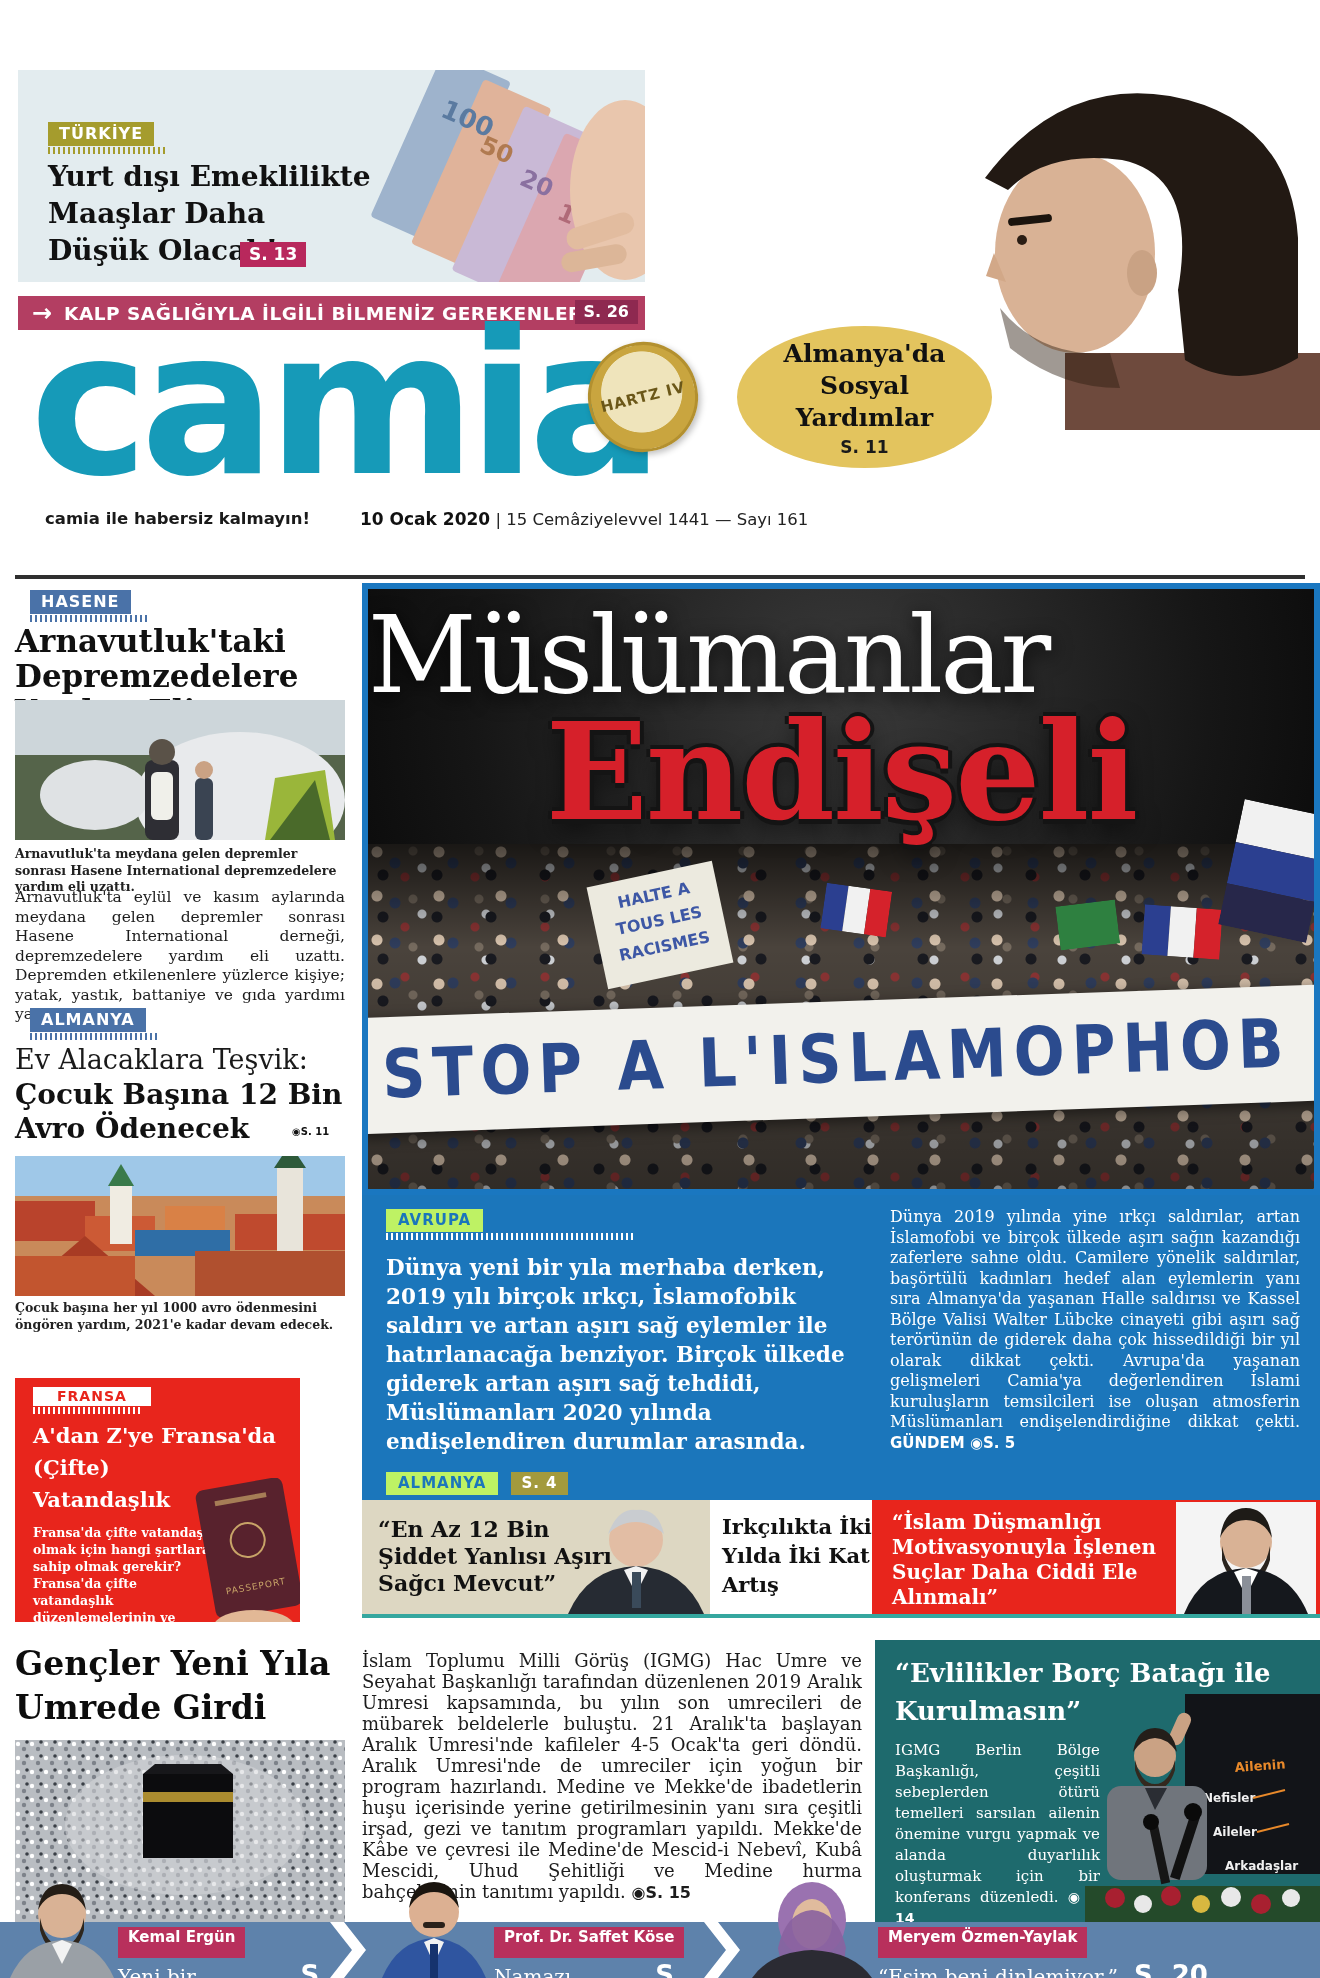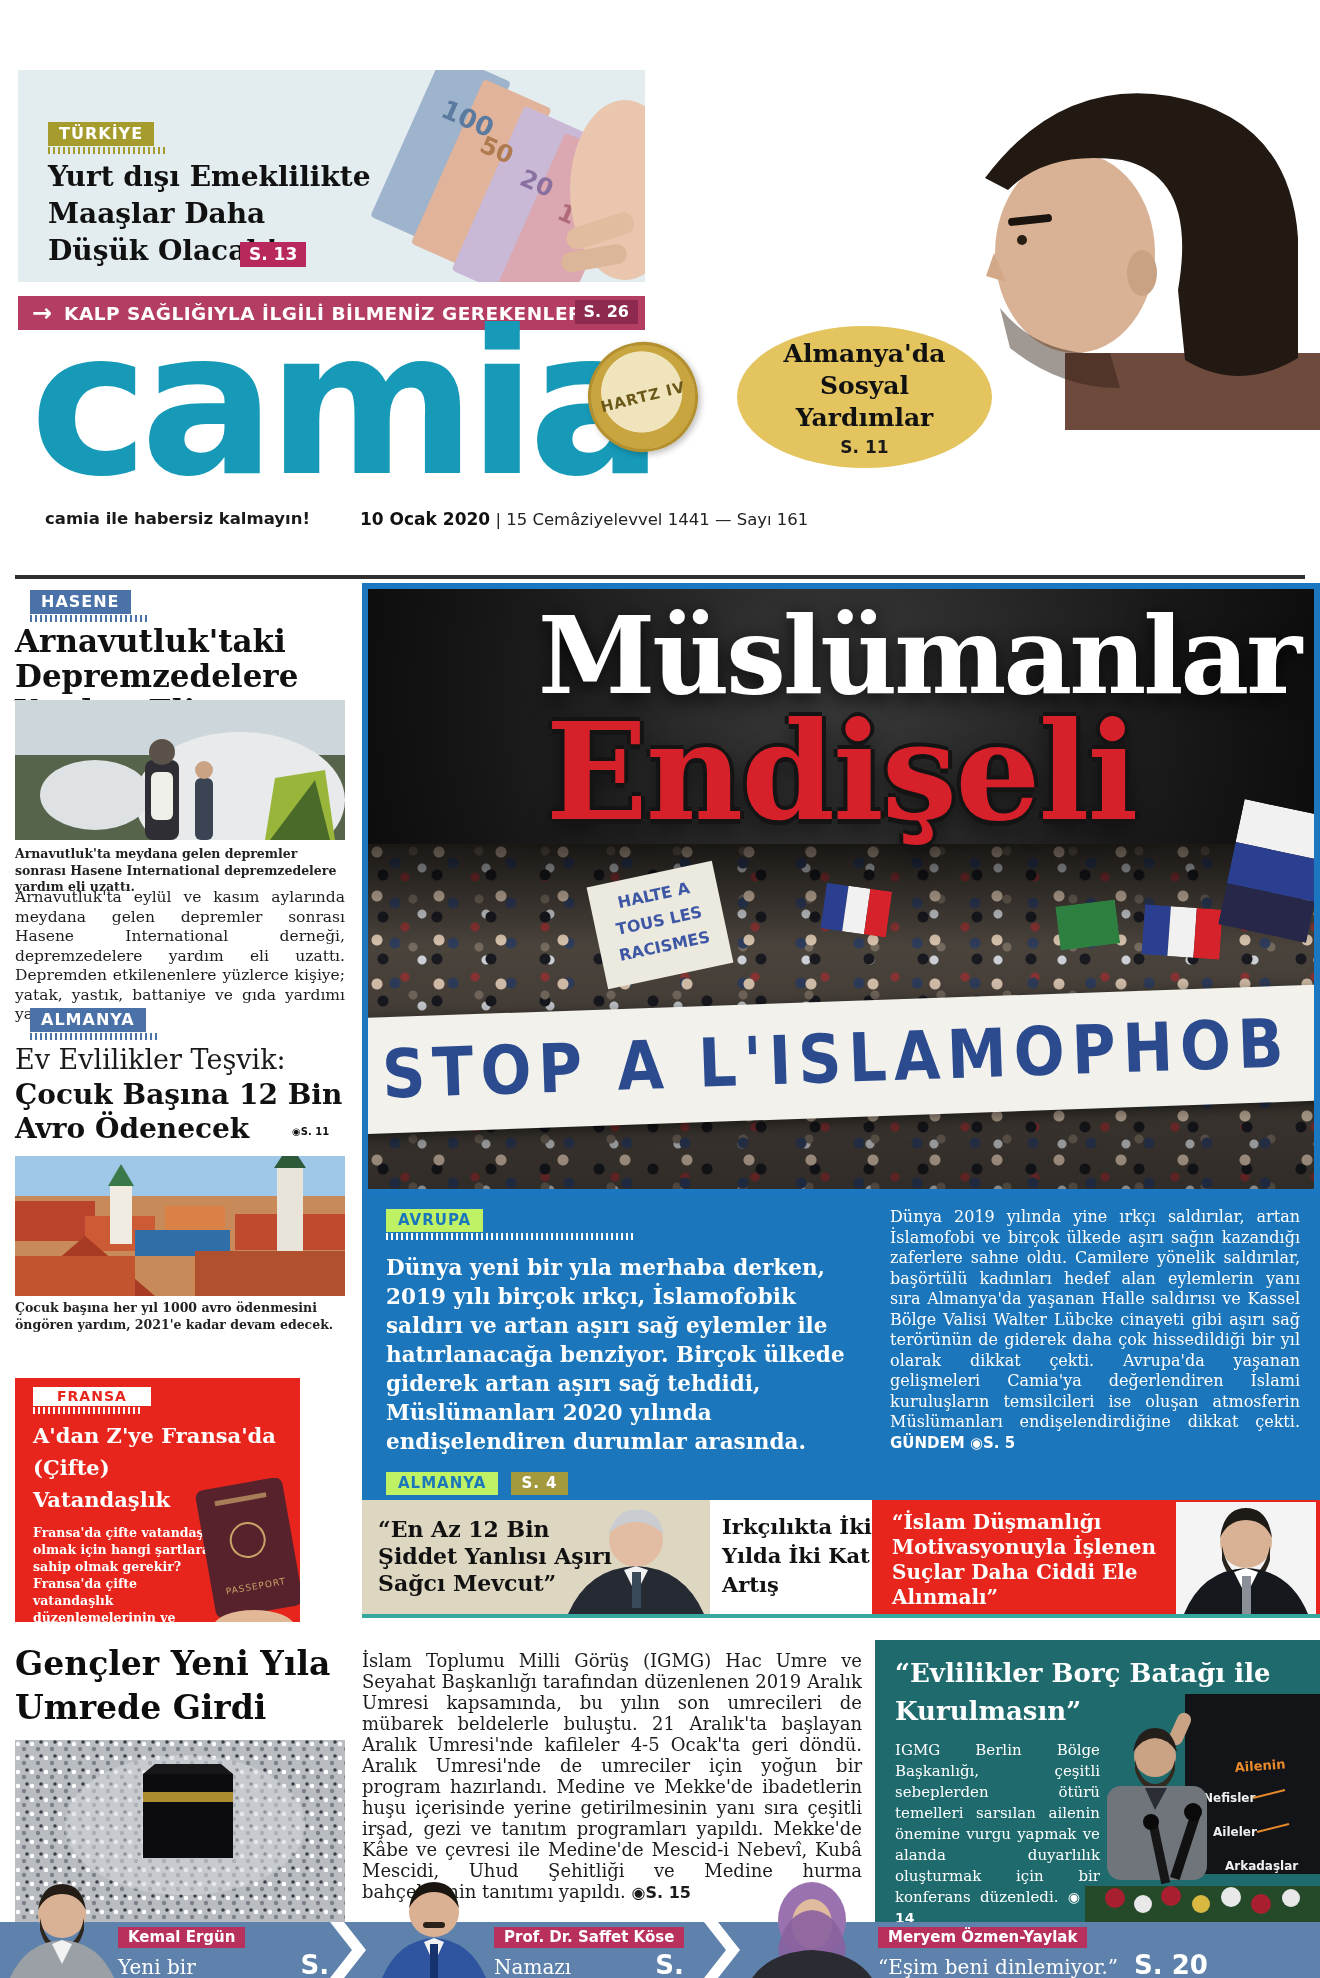--- a/index.html
+++ b/index.html
@@ -77,22 +77,22 @@
     background-image:
       radial-gradient(circle at 9px 8px,#d8c3ad 0 5px,transparent 6px),
       radial-gradient(circle at 27px 19px,#2f3d5c 0 5px,transparent 6px),
       radial-gradient(circle at 45px 7px,#756a5e 0 4px,transparent 5px),
       radial-gradient(circle at 15px 31px,#191a20 0 5px,transparent 6px),
       radial-gradient(circle at 37px 33px,#8c3434 0 4px,transparent 5px),
       radial-gradient(circle at 54px 24px,#cfd2d6 0 4px,transparent 5px);
     background-size:62px 44px,58px 40px,66px 48px,54px 42px,70px 50px,64px 46px}
   .crowd-shade{position:absolute;left:0;right:0;bottom:0;height:345px;
     background:linear-gradient(180deg,rgba(0,0,0,.65) 0%,rgba(0,0,0,0) 30%,rgba(0,0,0,.35) 100%)}
-  .h-white{position:absolute;left:0;right:15px;top:14px;text-align:right;z-index:5;
-    font-family:"DejaVu Serif",serif;font-weight:700;font-size:106px;line-height:1;color:#fff;
+  .h-white{position:absolute;left:0;right:0;top:14px;text-align:left;z-index:5;
+    font-family:"DejaVu Serif",serif;font-weight:400;font-size:106px;line-height:1;color:#fff;
     letter-spacing:-3px;text-shadow:0 5px 20px rgba(0,0,0,.85)}
   .h-red{position:absolute;left:0;right:0;top:116px;text-align:center;z-index:5;
     font-family:"DejaVu Serif",serif;font-weight:900;font-size:134px;line-height:1;color:#d6202a;
     letter-spacing:-2px;
     text-shadow:-4px 0 0 #141414,4px 0 0 #141414,0 -4px 0 #141414,0 5px 0 #141414,0 10px 24px rgba(0,0,0,.6)}
   .banner-stop{position:absolute;left:-10px;bottom:72px;width:985px;height:116px;background:#f2f1ec;
     transform:rotate(-2deg);z-index:4;overflow:hidden;box-shadow:0 4px 14px rgba(0,0,0,.5)}
   .banner-stop span{display:block;margin:22px 0 0 24px;font-weight:bold;font-size:60px;letter-spacing:7px;
     color:#2b4b8e;white-space:nowrap;transform:scaleY(1.12)}
   .sign{position:absolute;left:228px;bottom:212px;width:128px;height:104px;background:#eceadf;
@@ -126,21 +126,21 @@
   .ev-head{font-family:"DejaVu Serif",serif;font-weight:bold;font-size:26px;line-height:38px}
   .ev-body{font-family:"DejaVu Serif",serif;font-size:15px;line-height:21px;width:205px;text-align:justify}
 
   
   .bar{left:0;top:1922px;width:1320px;height:56px}
   .seg{position:absolute;top:0;bottom:0;background:#5e82ab}
   .seg1{left:0;width:352px;clip-path:polygon(0 0,calc(100% - 22px) 0,100% 50%,calc(100% - 22px) 100%,0 100%)}
   .seg2{left:344px;width:382px;clip-path:polygon(0 0,calc(100% - 22px) 0,100% 50%,calc(100% - 22px) 100%,0 100%,22px 50%)}
   .seg3{left:718px;width:602px;clip-path:polygon(0 0,100% 0,100% 100%,0 100%,22px 50%)}
   .seg-in{position:absolute;top:5px}
-  .nlabel{display:inline-block;background:#b8305c;color:#fff;font-weight:bold;font-size:15px;padding:1px 10px 2px}
+  .nlabel{display:inline-block;background:#b8305c;color:#fff;font-weight:bold;font-size:15px;padding:1px 10px 12px}
   .brow{display:flex;align-items:baseline;gap:16px;margin-top:2px}
   .btitle{font-family:"DejaVu Serif",serif;font-size:20px;color:#fff}
   .bref{font-weight:800;font-size:26px;color:#fff}
   .barphoto{position:absolute;z-index:6}
 </style>
 </head>
 <body>
 
 <div class="page">
 
@@ -228,21 +228,21 @@
   </svg>
   <div class="abs cap" style="left:15px;top:846px;width:330px">Arnavutluk'ta meydana gelen depremler sonrası Hasene International depremzedelere yardım eli uzattı.</div>
   <div class="abs body-sm jus" style="left:15px;top:888px;width:330px">
     <span>Arnavutluk'ta eylül ve kasım aylarında meydana gelen depremler sonrası Hasene International derneği, depremzedelere yardım eli uzattı. Depremden etkilenenlere yüzlerce kişiye; yatak, yastık, battaniye ve gıda yardımı yapıldı. </span><b class="refb">◉S. 8</b>
   </div>
 
   <div class="abs" style="left:30px;top:1008px">
     <span class="kick k-blue">ALMANYA</span>
     <div class="fr fr-blue" style="width:130px"></div>
   </div>
-  <div class="abs serif" style="left:15px;top:1044px;font-size:27px">Ev Evlilikler Teşvik:</div>
+  <div class="abs serif" style="left:15px;top:1044px;font-size:27px">Ev Alacaklara Teşvik:</div>
   <div class="abs col-head pre" style="left:15px;top:1078px;font-size:28px;line-height:34px">Çocuk Başına 12 Bin
 Avro Ödenecek</div>
   <span class="abs refb" style="left:292px;top:1126px">◉S. 11</span>
   <svg class="abs" style="left:15px;top:1156px" width="330" height="140" viewBox="0 0 330 140">
     <rect width="330" height="140" fill="#9fc8e8"></rect>
     <rect y="40" width="330" height="100" fill="#c98a5a"></rect>
     <rect x="0" y="45" width="80" height="40" fill="#b9432c"></rect>
     <rect x="70" y="60" width="70" height="35" fill="#cc5a35"></rect>
     <rect x="150" y="50" width="60" height="30" fill="#d98146"></rect>
     <rect x="220" y="58" width="110" height="36" fill="#bf4a2e"></rect>

